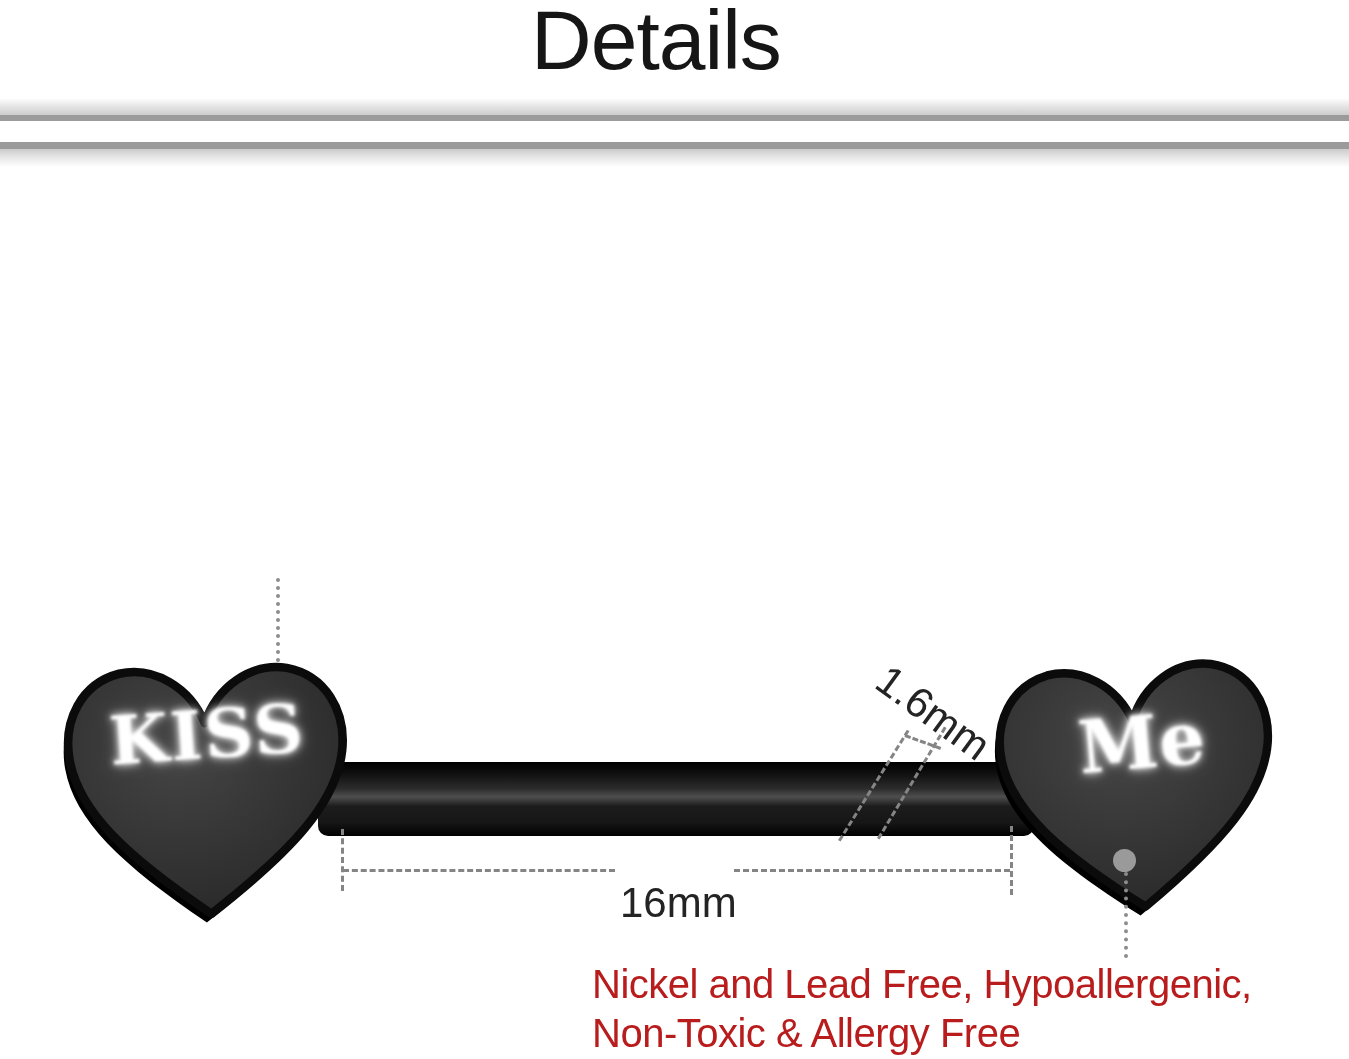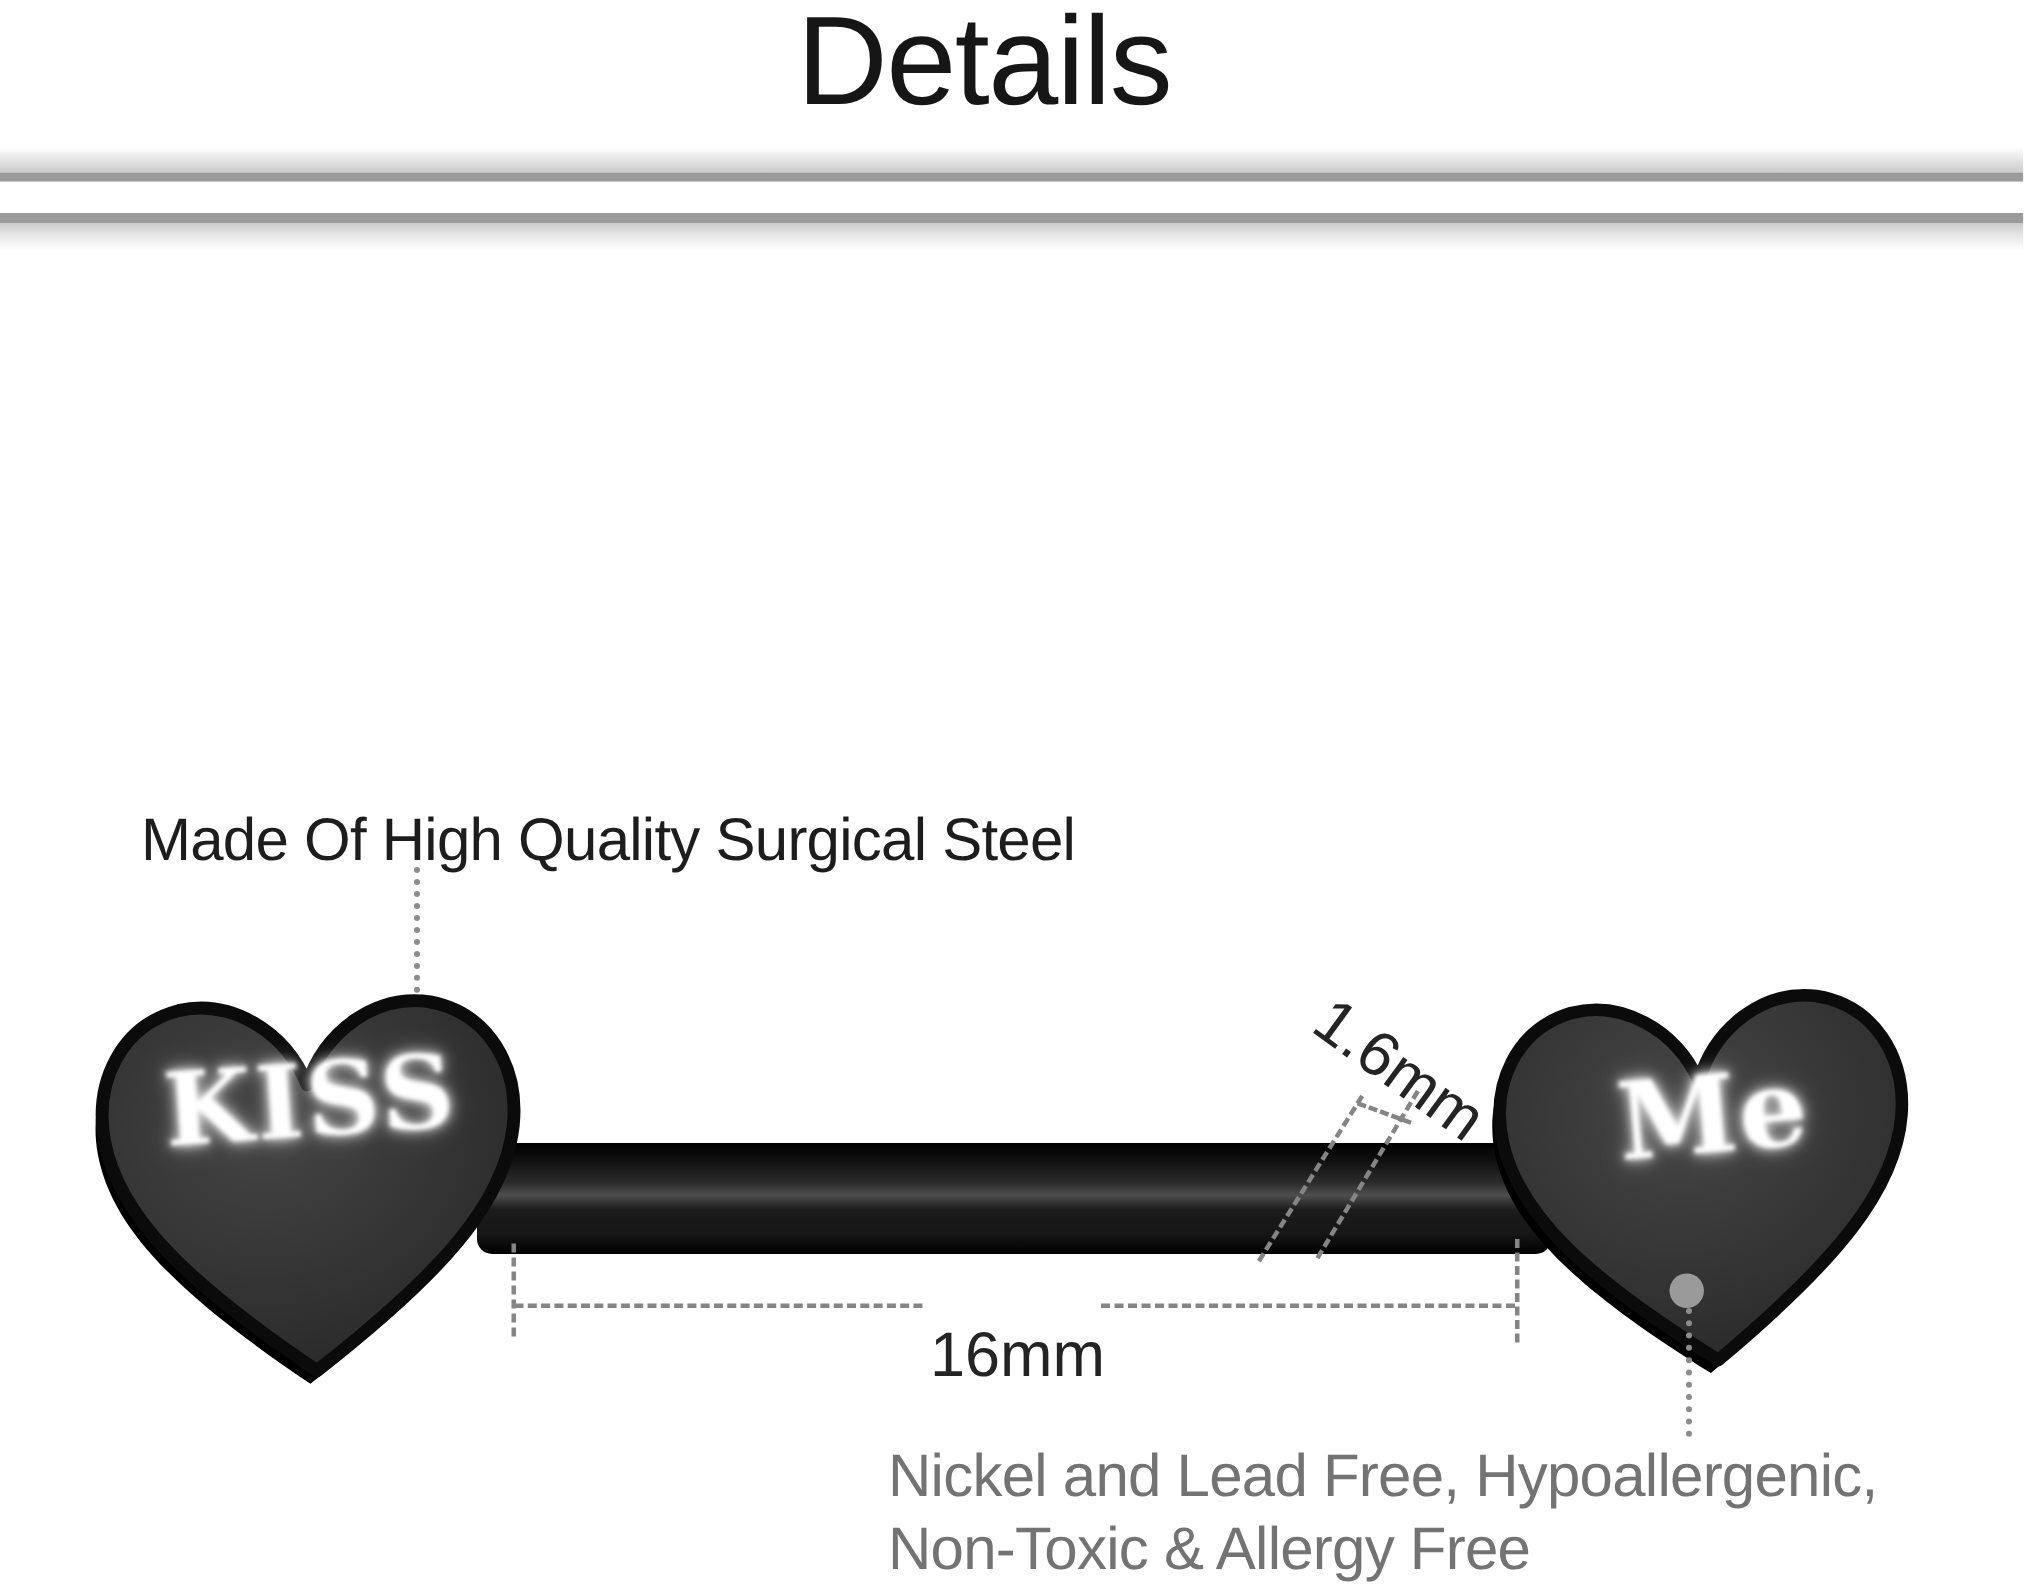--- a/index.html
+++ b/index.html
@@ -25,21 +25,21 @@
   .div-line-bot{position:absolute;left:0;top:142px;width:1349px;height:7px;background:#9b9b9b;}
   .div-grad-bot{position:absolute;left:0;top:149px;width:1349px;height:18px;
     background:linear-gradient(to bottom,#cccccc 0%,#e6e6e6 45%,#ffffff 100%);}
   
   .material-label{
     position:absolute;left:94px;top:538px;
     font-size:40px;letter-spacing:-0.5px;color:#1d1d1d;white-space:nowrap;
   }
   .safety-text{
     position:absolute;left:592px;top:960px;
-    font-size:40px;line-height:49px;letter-spacing:-0.5px;color:#737373;white-space:nowrap;
+    font-size:40px;line-height:49px;letter-spacing:-0.5px;color:#b91c1c;white-space:nowrap;
   }
   .dim-label{
     position:absolute;font-size:42px;color:#242424;white-space:nowrap;
   }
   .dim-16{left:620px;top:846px;width:112px;text-align:center;margin-top:33px;}
   .dim-16mm-rot{
     left:933px;top:713px;
     transform:translate(-50%,-50%) rotate(36deg);
   }
   
@@ -84,21 +84,20 @@
 
 <div id="stage">
 
   <div class="page-title">Details</div>
 
   <div class="div-grad-top"></div>
   <div class="div-line-top"></div>
   <div class="div-line-bot"></div>
   <div class="div-grad-bot"></div>
 
-  <div class="material-label">Made Of High Quality Surgical Steel</div>
   <div class="dotline-v leader-left"></div>
   <div class="dot-marker dot-left"></div>
 
   <div class="bar"></div>
 
   <div class="heart heart-left">
     <svg viewBox="0 0 300 292" width="100%" height="100%">
       <defs>
         <radialGradient id="hfL" cx="40%" cy="32%" r="80%">
           <stop offset="0%" stop-color="#454545"></stop>

